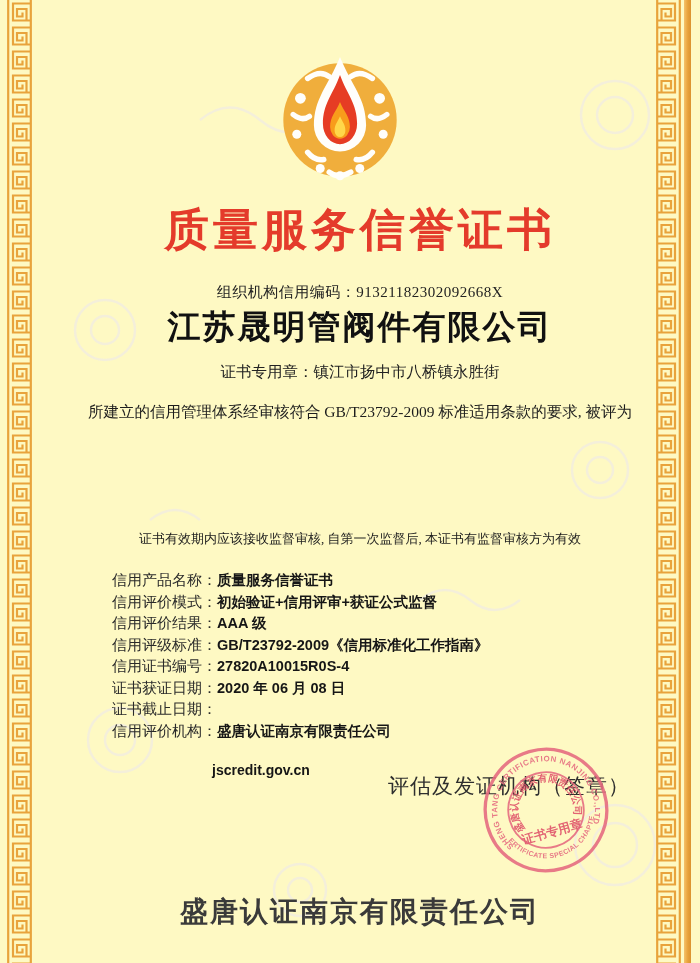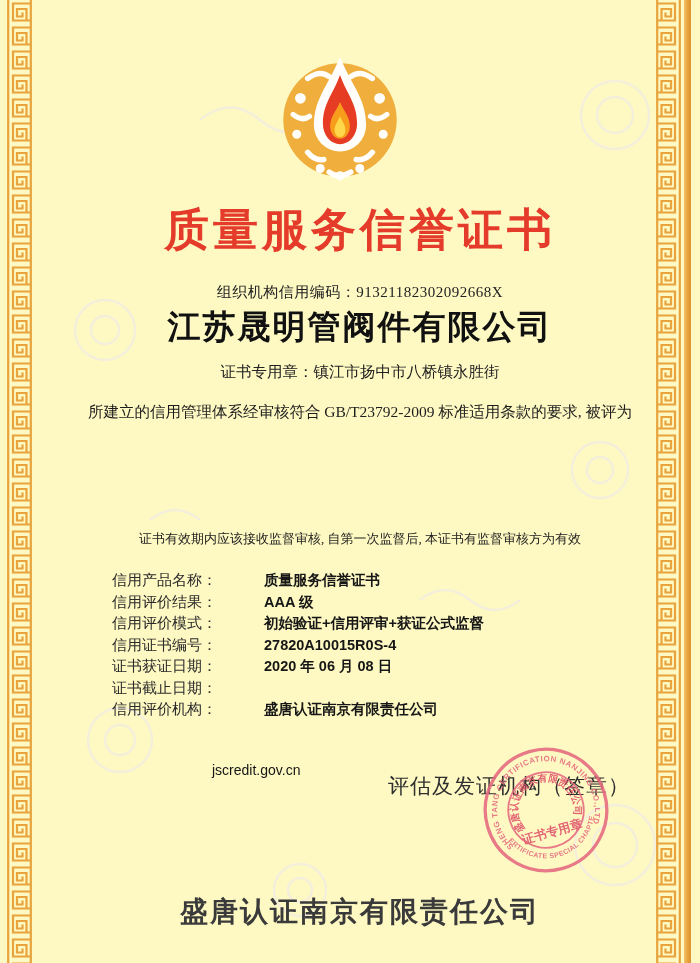--- a/index.html
+++ b/index.html
@@ -21,26 +21,26 @@
   .cert-title{top:200px;font-size:45px;font-weight:700;color:#e43b2b;
     font-family:"Liberation Sans","DejaVu Sans",sans-serif;letter-spacing:4px;}
   .credit-line{top:283px;font-size:15px;letter-spacing:.5px;color:#222;}
   .company-name{top:305px;font-size:33px;font-weight:700;letter-spacing:2px;color:#111;}
   .reg-address{top:362px;font-size:15.5px;color:#222;}
   .statement{top:402px;font-size:15.5px;color:#1d1d1d;}
   .award-title{top:438px;font-size:45px;font-weight:700;color:#e43b2b;letter-spacing:2px;}
   .validity{top:530px;font-size:13px;color:#1d1d1d;}
   
   .details{left:112px;top:570px;font-size:15px;line-height:21.5px;}
-  .detail-row{display:flex;gap:47px;}
+  .detail-row{display:flex;}
   .dl{display:inline-block;min-width:100px;color:#2a2a2a;}
   .dv{font-weight:600;color:#161616;
     font-family:"Liberation Sans","DejaVu Sans",sans-serif;font-size:14.5px;}
   .dv.link{text-decoration:underline;font-size:14px;}
-  .query-extra{left:212px;top:762px;font-size:14px;font-weight:400;
+  .query-extra{left:212px;top:762px;font-size:14px;font-weight:700;
     font-family:"Liberation Sans","DejaVu Sans",sans-serif;color:#161616;}
   .sign-label{left:388px;top:772px;font-size:21px;letter-spacing:1px;color:#2e2e2e;}
   .seal{left:477px;top:741px;opacity:.88;}
   
   .issuer-name{top:893px;font-size:28px;font-weight:600;letter-spacing:2px;color:#3a3a3a;
     font-family:"Liberation Sans","DejaVu Sans",sans-serif;}
   .issuer-address{top:934px;font-size:15px;color:#222;
     font-family:"Liberation Sans","DejaVu Sans",sans-serif;}
 </style>
 </head>
@@ -127,26 +127,30 @@
 
 
   <div class="abs centered validity">证书有效期内应该接收监督审核, 自第一次监督后, 本证书有监督审核方为有效</div>
 
   <div class="abs details">
     <div class="detail-row">
       <span class="dl">信用产品名称：</span>
       <span class="dv">质量服务信誉证书</span>
     </div>
     <div class="detail-row">
+      <span class="dl">信用评价模式：</span>
+      <span class="dv">初始验证+信用评审+获证公式监督</span>
+    </div>
+    <div class="detail-row">
       <span class="dl">信用评价结果：</span>
       <span class="dv">AAA 级</span>
     </div>
     <div class="detail-row">
-      <span class="dl">信用评价模式：</span>
-      <span class="dv">初始验证+信用评审+获证公式监督</span>
+      <span class="dl">信用评级标准：</span>
+      <span class="dv">GB/T23792-2009《信用标准化工作指南》</span>
     </div>
     <div class="detail-row">
       <span class="dl">信用证书编号：</span>
       <span class="dv">27820A10015R0S-4</span>
     </div>
     <div class="detail-row">
       <span class="dl">证书获证日期：</span>
       <span class="dv">2020 年 06 月 08 日</span>
     </div>
     <div class="detail-row">

